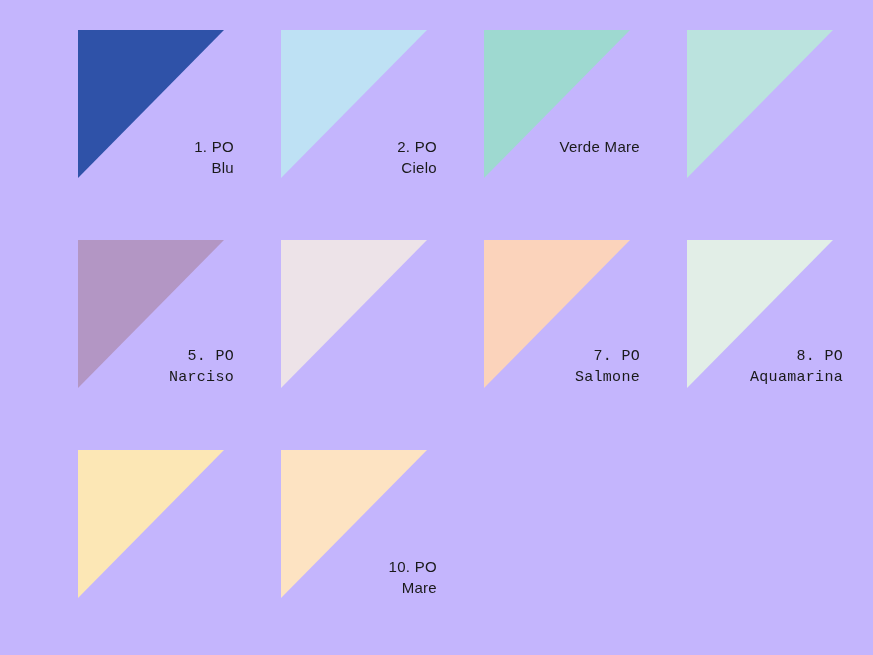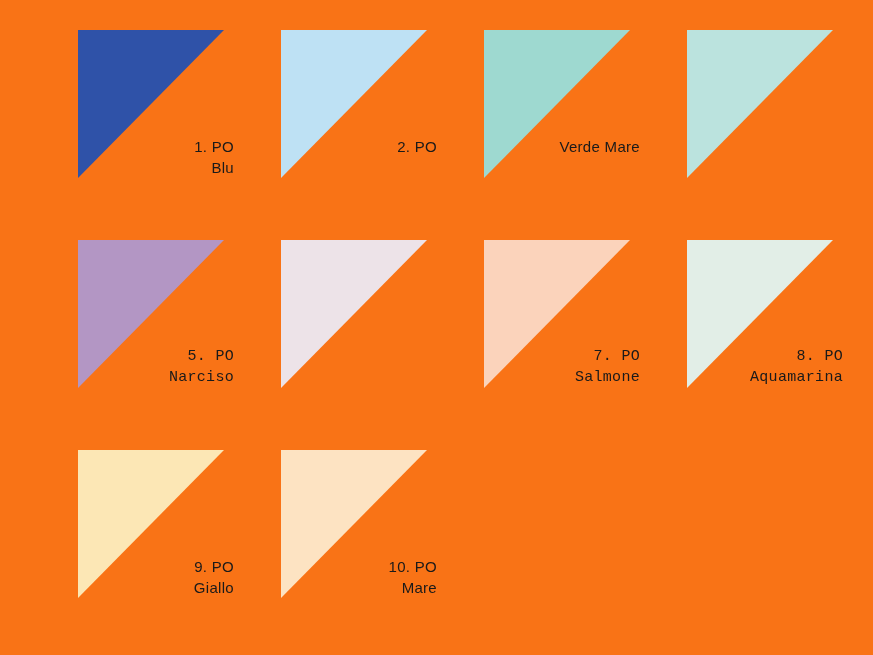--- a/index.html
+++ b/index.html
@@ -12,21 +12,21 @@
     width: 873px;
     height: 655px;
     font-family: "Liberation Sans", sans-serif;
     overflow: hidden;
   }
 
   #swatch-sheet {
     position: relative;
     width: 873px;
     height: 655px;
-    background: #f97316;
+    background: #c4b5fd;
   }
 
   .swatch-row {
     position: absolute;
     left: 0;
     width: 873px;
     height: 210px;
     display: flex;
     flex-direction: row;
   }
@@ -87,20 +87,21 @@
       <div class="swatch-caption">
         <span class="caption-code">1. PO</span>
         <span class="caption-name">Blu</span>
       </div>
     </div>
 
     <div class="swatch-cell">
       <div class="swatch-triangle" style="background: rgb(190, 225, 244);"></div>
       <div class="swatch-caption">
         <span class="caption-code">2. PO</span>
+        <span class="caption-name">Cielo</span>
       </div>
     </div>
 
     <div class="swatch-cell">
       <div class="swatch-triangle" style="background: rgb(158, 217, 208);"></div>
       <div class="swatch-caption">
         <span class="caption-name">Verde Mare</span>
       </div>
     </div>
 
@@ -141,24 +142,20 @@
         <span class="caption-name">Aquamarina</span>
       </div>
     </div>
 
   </div>
 
   <div class="swatch-row" id="row-3">
 
     <div class="swatch-cell">
       <div class="swatch-triangle" style="background: rgb(252, 231, 181);"></div>
-      <div class="swatch-caption">
-        <span class="caption-code">9. PO</span>
-        <span class="caption-name">Giallo</span>
-      </div>
     </div>
 
     <div class="swatch-cell">
       <div class="swatch-triangle" style="background: rgb(253, 227, 194);"></div>
       <div class="swatch-caption">
         <span class="caption-code">10. PO</span>
         <span class="caption-name">Mare</span>
       </div>
     </div>
 

